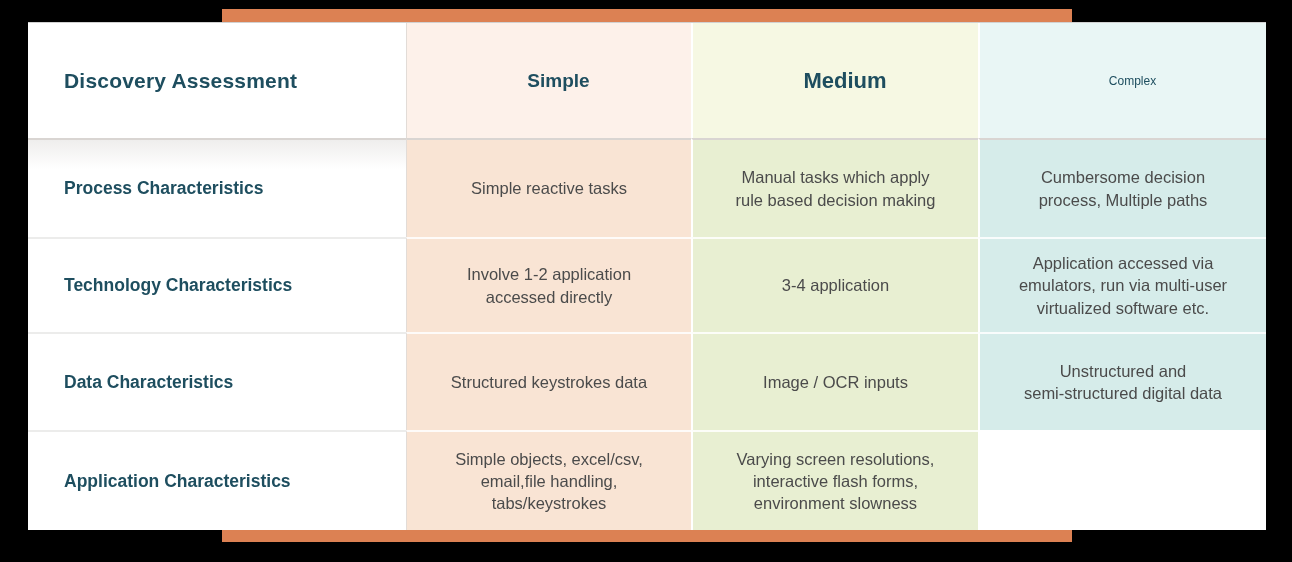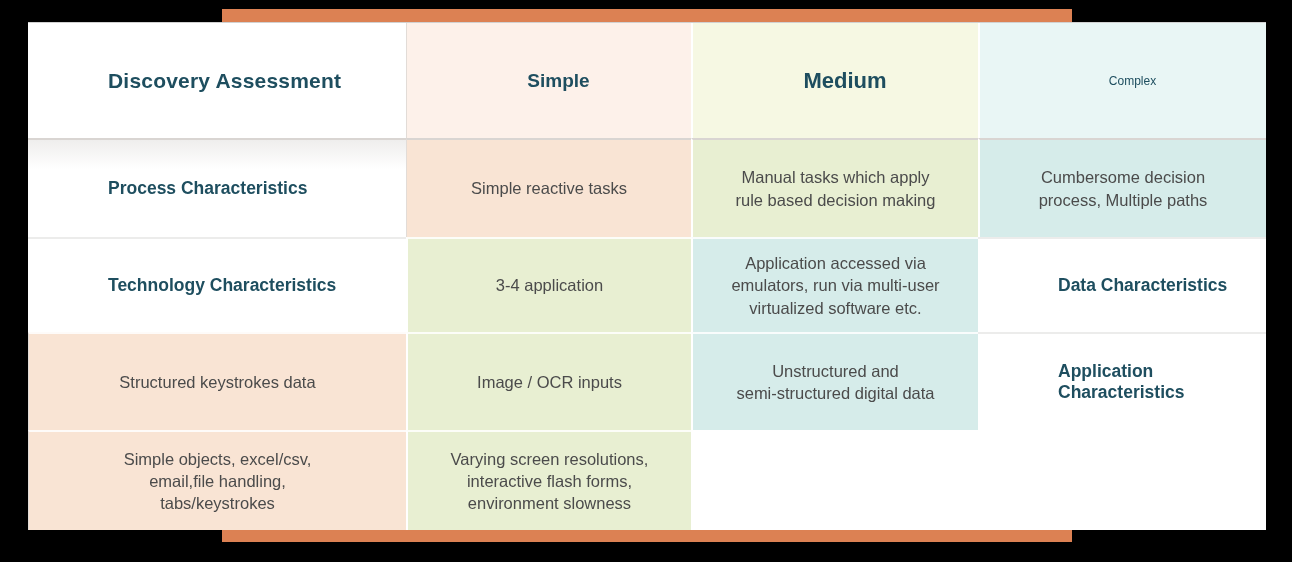--- a/index.html
+++ b/index.html
@@ -17,21 +17,21 @@
     border-top:1px solid rgba(0,0,0,0.18);
     display:grid;
     grid-template-columns:378px 285px 287px 288px;
     grid-template-rows:115px 99px 95px 98px 100px;
   }
   .cell {
     display:flex; align-items:center; justify-content:center;
     text-align:center; white-space:pre-line; box-sizing:border-box;
   }
   .corner, .rowlabel {
-    justify-content:flex-start; text-align:left; padding-left:80px;
+    justify-content:flex-start; text-align:left; padding-left:36px;
     background:#fff; color:var(--header-text, #1e4e5f); font-weight:700;
   }
   .corner { font-size:21px; letter-spacing:0.2px; }
   .rowlabel { font-size:17.5px; border-top:2px solid #ececeb; }
   .head { font-weight:700; color:var(--header-text, #1e4e5f);padding-left:19px; }
   .head.col-s { font-size:19px; background:var(--simple-header-bg, #fdf1ea); border-left:1px solid #e2dcd7; }
   .head.col-m { font-size:22px; background:var(--medium-header-bg, #f6f8e3); border-left:2px solid #fff; }
   .head.col-c { font-size:12px; font-weight:400; background:var(--complex-header-bg, #e9f6f5); border-left:2px solid #fff; }
   .body { font-size:16.5px; line-height:1.35; color:var(--body-text, #4b4b4b); padding:0 12px; }
   .body.col-s { background:var(--simple-body-bg, #f9e4d4); border-left:1px solid #e2dcd7; border-top:2px solid rgba(255,255,255,0.85); }
@@ -56,20 +56,22 @@
     <div class="cell head col-c">Complex</div>
 
     <div class="cell rowlabel first">Process Characteristics</div>
     <div class="cell body col-s first">Simple reactive tasks</div>
     <div class="cell body col-m first">Manual tasks which apply
 rule based decision making</div>
     <div class="cell body col-c first">Cumbersome decision
 process, Multiple paths</div>
 
     <div class="cell rowlabel">Technology Characteristics</div>
+    <div class="cell body col-s">Involve 1-2 application
+accessed directly</div>
     <div class="cell body col-m">3-4 application</div>
     <div class="cell body col-c">Application accessed via
 emulators, run via multi-user
 virtualized software etc.</div>
 
     <div class="cell rowlabel">Data Characteristics</div>
     <div class="cell body col-s">Structured keystrokes data</div>
     <div class="cell body col-m">Image / OCR inputs</div>
     <div class="cell body col-c">Unstructured and
 semi-structured digital data</div>

